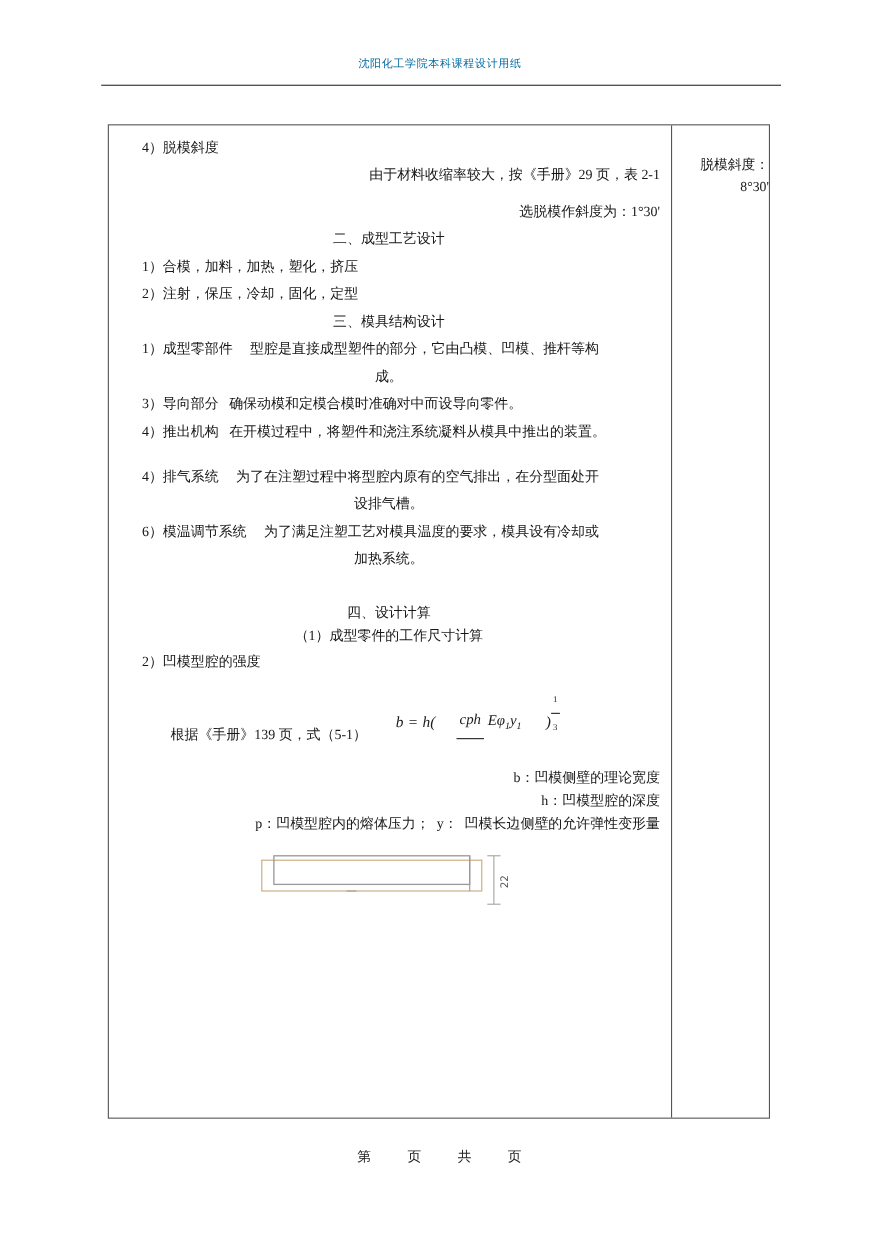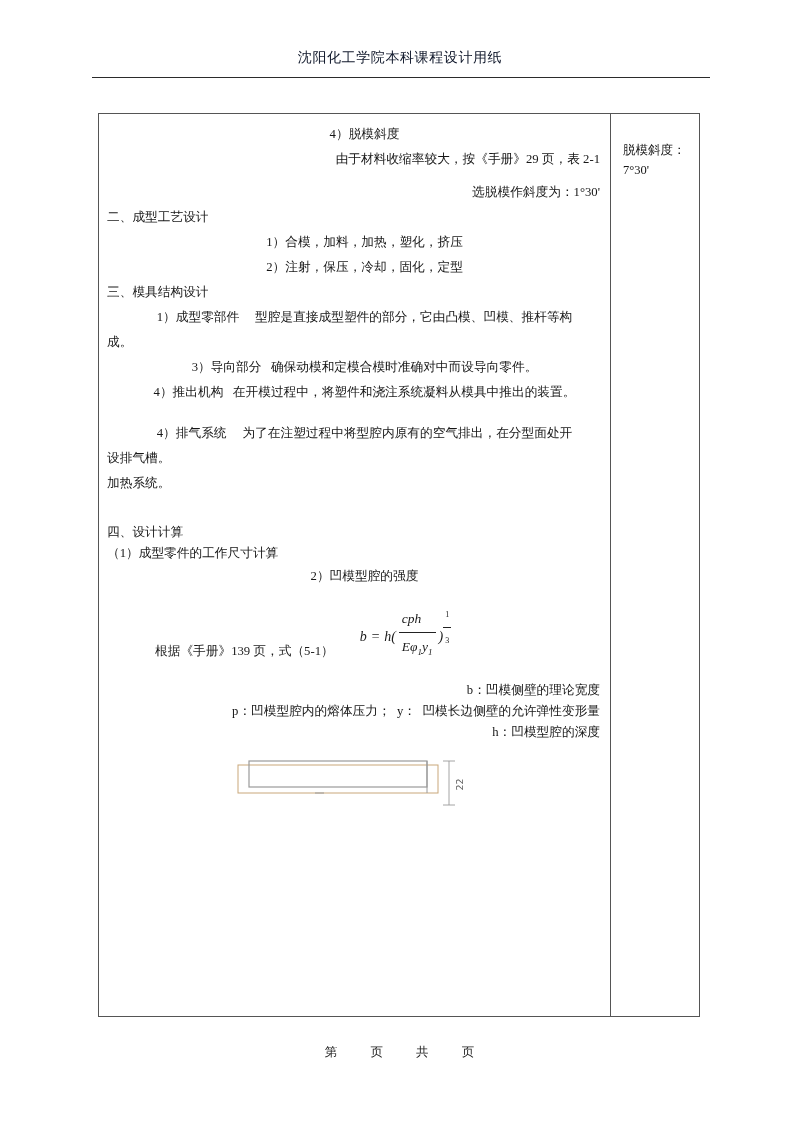--- a/index.html
+++ b/index.html
@@ -19,23 +19,23 @@
   
   .page-header {
     position: absolute;
     left: 0;
     top: 48px;
     width: 800px;
     text-align: center;
   }
   .page-header .header-title {
     font-family: "DejaVu Sans", "Liberation Sans", sans-serif;
-    font-size: 14px;
+    font-size: 10px;
     letter-spacing: 0.6px;
-    color: #0f172a;
+    color: #0369a1;
     display: inline-block;
   }
   .header-rule {
     position: absolute;
     left: 92px;
     top: 77px;
     width: 618px;
     height: 0;
     border-top: 1.6px solid #2b2b2b;
   }
@@ -55,38 +55,39 @@
     width: 512px;
     box-sizing: border-box;
     border-right: 1px solid #555;
     padding: 8px 10px 0 8px;
     position: relative;
   }
   .col-side {
     flex: 1;
     box-sizing: border-box;
     padding: 26px 0 0 12px;
+    text-align: right;
   }
   .side-line {
     font-size: 12.5px;
     line-height: 20px;
     color: #161616;
     white-space: nowrap;
   }
 
   
   .line {
     font-size: 12.7px;
     line-height: 25px;
     color: #161616;
     white-space: pre-wrap;
   }
-  .ind1 { padding-left: 22px; text-align: center; }
+  .ind1 { padding-left: 22px; }
   .ind2 { padding-left: 34px; text-align: right; }
-  .ind0 { padding-left: 0px; }
+  .ind0 { padding-left: 0px; text-align: center; }
   .gap-sm { height: 8px; }
   .gap-md { height: 16px; }
   .gap-lg { height: 26px; }
 
   .tight { line-height: 21px; }
 
   
   .formula-row {
     display: flex;
     align-items: flex-end;
@@ -100,24 +101,24 @@
     font-style: italic;
     font-size: 14px;
     margin-left: 26px;
     display: inline-flex;
     align-items: center;
     position: relative;
     top: 2px;
   }
   .frac {
     display: inline-flex;
-    flex-direction: column;
+    flex-direction: row;
     text-align: left;
     vertical-align: middle;
-    margin: 0 3px;
+    margin: 0 19px;
     position: relative;
     top: -1px;
   }
   .frac .num {
     border-bottom: 1px solid #222;
     padding: 0 3px 1px 3px;
     font-size: 13.5px;
   }
   .frac .den {
     padding: 1px 3px 0 3px;
@@ -199,20 +200,21 @@
     <div class="line ind0">三、模具结构设计</div>
     <div class="line ind1">1）成型零部件     型腔是直接成型塑件的部分，它由凸模、凹模、推杆等构</div>
     <div class="line ind0">成。</div>
     <div class="line ind1">3）导向部分   确保动模和定模合模时准确对中而设导向零件。</div>
     <div class="line ind1">4）推出机构   在开模过程中，将塑件和浇注系统凝料从模具中推出的装置。</div>
 
     <div class="gap-md"></div>
 
     <div class="line ind1">4）排气系统     为了在注塑过程中将型腔内原有的空气排出，在分型面处开</div>
     <div class="line ind0">设排气槽。</div>
+    <div class="line ind1">6）模温调节系统     为了满足注塑工艺对模具温度的要求，模具设有冷却或</div>
     <div class="line ind0">加热系统。</div>
 
     <div class="gap-lg"></div>
 
     <div class="line ind0 tight">四、设计计算</div>
     <div class="line ind0 tight">（1）成型零件的工作尺寸计算</div>
     <div class="line ind1">2）凹模型腔的强度</div>
 
     <div class="gap-md"></div>
 
@@ -231,22 +233,22 @@
         <span class="supfrac">
           <span class="n">1</span>
           <span class="d">3</span>
         </span>
       </span>
     </div>
 
     <div class="gap-md"></div>
 
     <div class="line ind2 tight">b：凹模侧壁的理论宽度</div>
+    <div class="line ind2 tight">h：凹模型腔的深度</div>
     <div class="line ind2 tight">p：凹模型腔内的熔体压力；  y：  凹模长边侧壁的允许弹性变形量</div>
-    <div class="line ind2 tight">h：凹模型腔的深度</div>
 
     <div class="drawing-wrap">
       <div class="drawing">
         <svg width="230" height="52" viewBox="0 0 230 52">
 
           <rect x="1" y="6" width="200" height="28" fill="none" stroke="#c9a77a" stroke-width="1"></rect>
 
           <rect x="12" y="2" width="178" height="26" fill="none" stroke="#9a9a9a" stroke-width="1.2"></rect>
 
           <line x1="78" y1="34" x2="92" y2="34" stroke="#9a9a9a" stroke-width="1" stroke-dasharray="9,6"></line>
@@ -258,21 +260,21 @@
           <line x1="206" y1="46" x2="218" y2="46" stroke="#9a9a9a" stroke-width="0.9"></line>
         </svg>
         <div class="dim-label">22</div>
       </div>
     </div>
 
   </div>
 
   <div class="col-side">
     <div class="side-line">脱模斜度：</div>
-    <div class="side-line">7°30'</div>
+    <div class="side-line">8°30'</div>
   </div>
 
 </div>
 
 <div class="page-footer">
   <div class="footer-inner">
     <span>第</span>
     <span>页</span>
     <span>共</span>
     <span>页</span>

